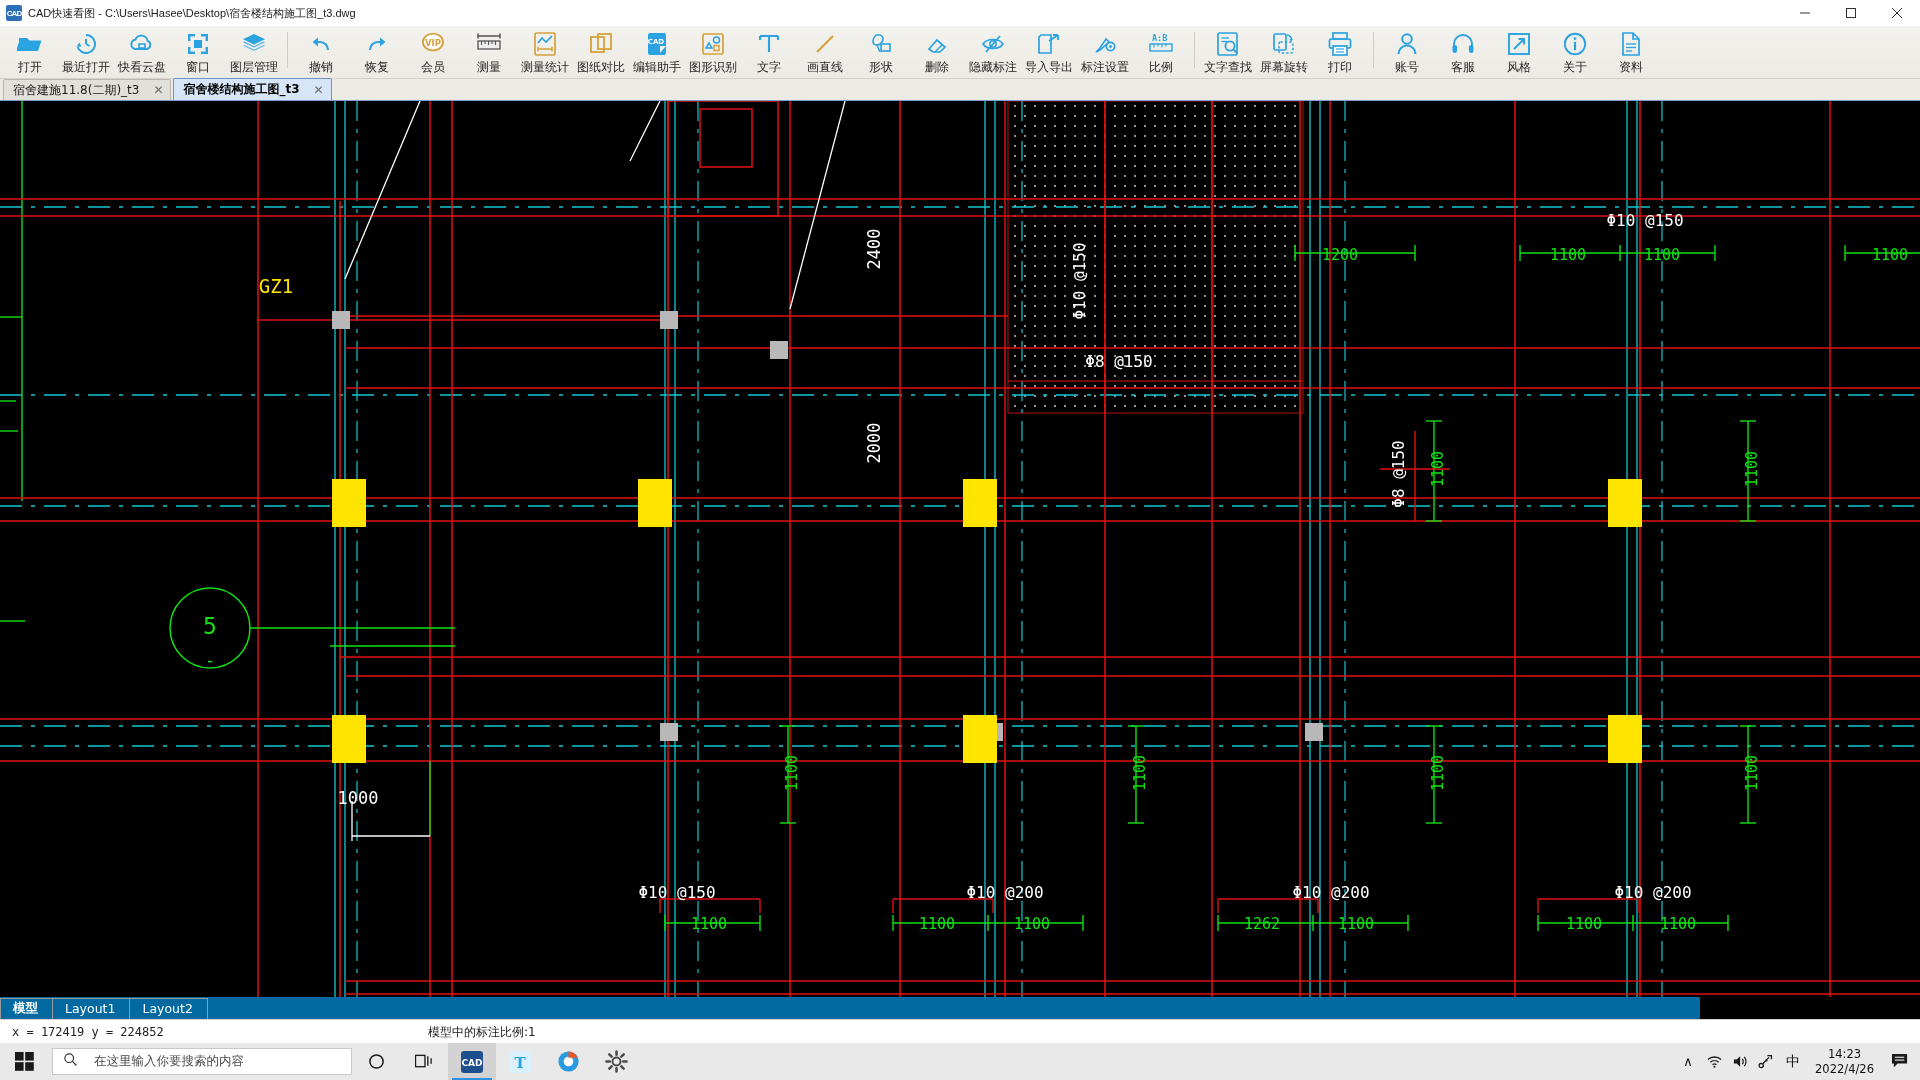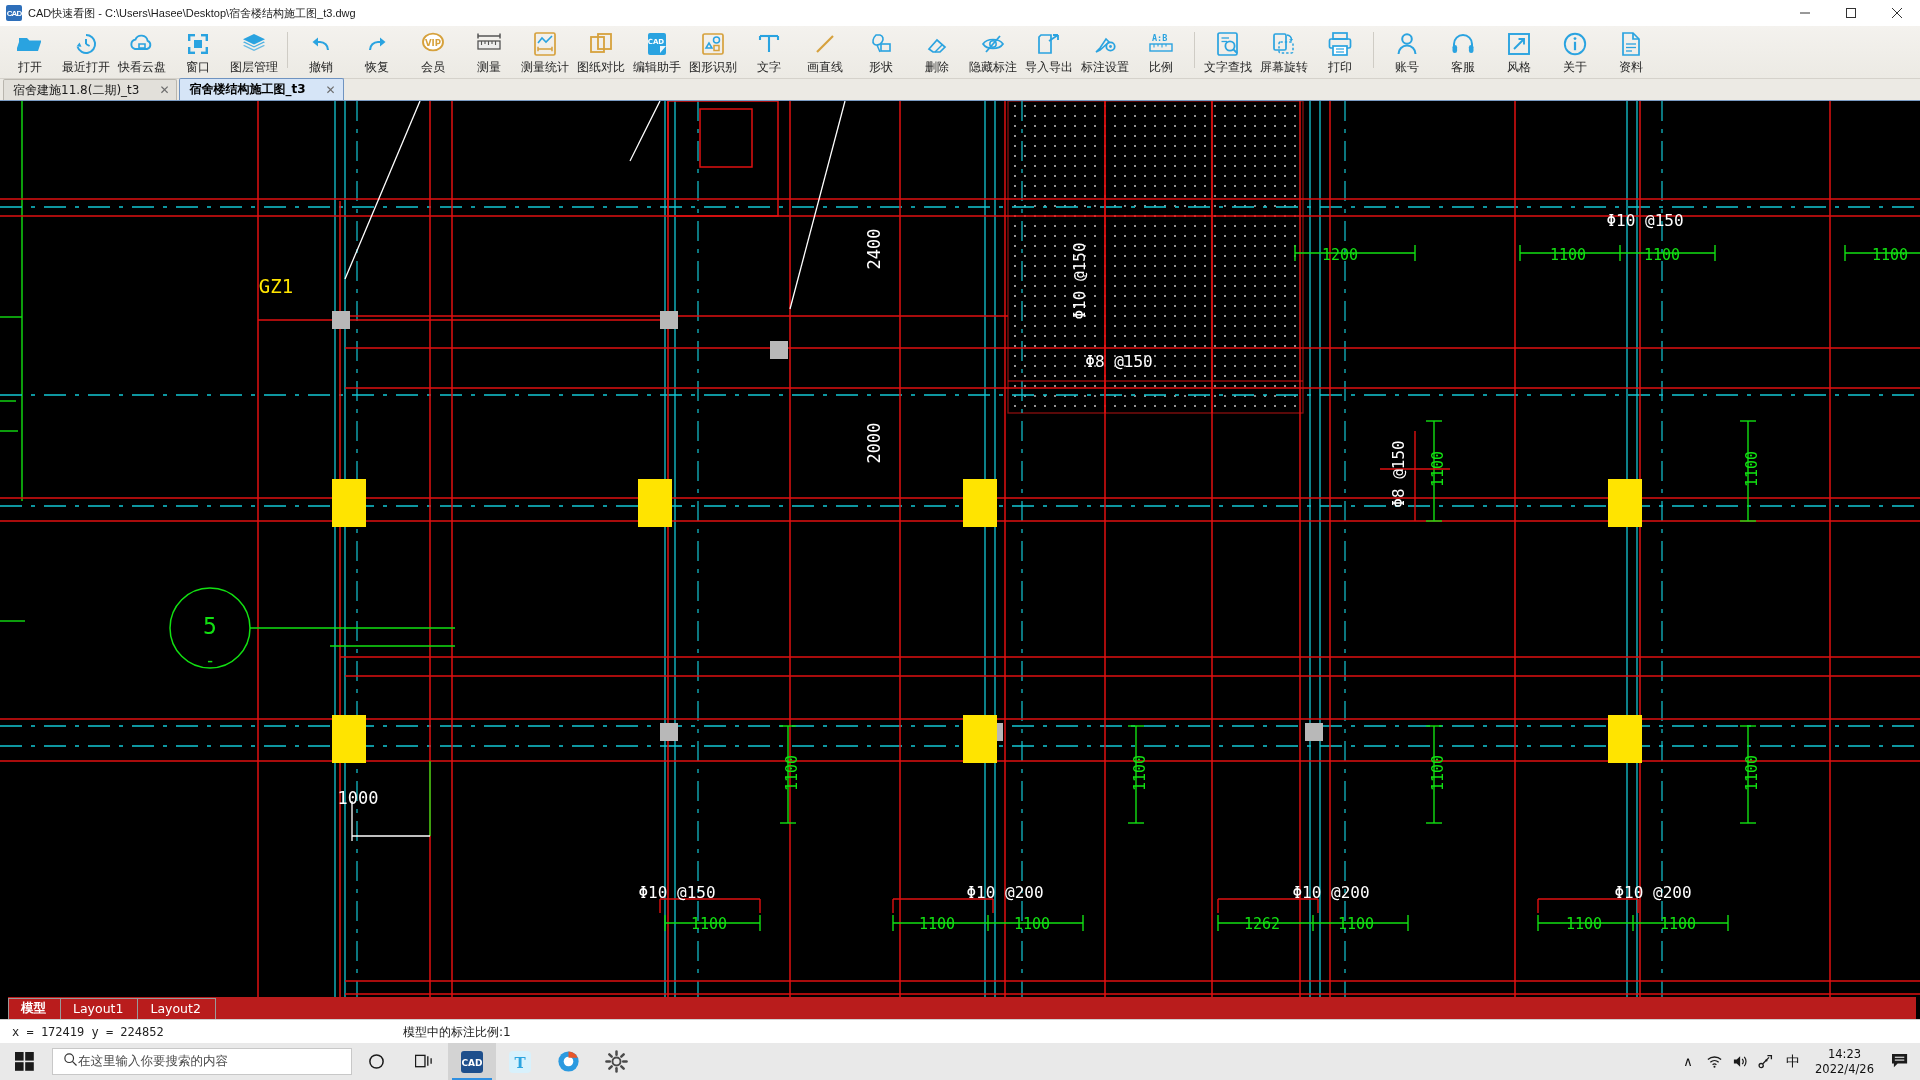--- a/index.html
+++ b/index.html
@@ -53,43 +53,43 @@
     width:1px;height:36px;background:#cfccc5;margin:6px 5px 0 5px;flex:0 0 auto;
   }
 
   
   .doctabs{
     position:absolute;left:0;top:79px;width:1920px;height:22px;
     background:#eceae4;border-bottom:1px solid #7a9bc4;
     display:flex;align-items:flex-end;padding-left:3px;box-sizing:border-box;
   }
   .dtab{
-    height:21px;display:flex;align-items:center;gap:20px;
+    height:21px;display:flex;align-items:center;gap:14px;
     padding:0 7px 0 9px;margin-right:2px;box-sizing:border-box;
     font-size:12px;color:#1a1a1a;border:1px solid #b9b6ae;border-bottom:none;
     background:#e2e0da;border-radius:2px 2px 0 0;white-space:nowrap;
     font-family:"DejaVu Sans","Liberation Sans",sans-serif;
   }
   .dtab.active{
     background:#d6e5f7;border-color:#6f93c0;font-weight:bold;color:#000;
     height:22px;
   }
   .dtab .x{font-size:12px;color:#6b6b6b;line-height:1;}
 
   
   .canvas{
     position:absolute;left:0;top:101px;width:1920px;height:896px;
     background:#000;overflow:hidden;
   }
   .canvas svg{position:absolute;left:0;top:0;}
 
   
   .layoutbar{
-    position:absolute;left:0;top:997px;width:1908px;height:22px;
-    background:#b91c1c;display:flex;align-items:center;margin-left:8px;
+    position:absolute;left:0;top:997px;width:1700px;height:22px;
+    background:#0369a1;display:flex;align-items:center;
   }
   .ltab{
     position:relative;height:21px;display:flex;align-items:center;
     padding:0 14px 0 12px;font-size:12.5px;color:#fff;
     font-family:"DejaVu Sans","Liberation Sans",sans-serif;
     border-top:1px solid #9a9a9a;border-right:1px solid #9a9a9a;
     box-sizing:border-box;
   }
   .ltab:first-child{border-left:1px solid #9a9a9a;}
   .ltab.active{font-weight:bold;}
@@ -98,35 +98,35 @@
   .statusbar{
     position:absolute;left:0;top:1019px;width:1920px;height:24px;
     background:#fff;border-top:1px solid #d0d0d0;
     display:flex;align-items:center;
   }
   .st-coord{
     font-family:"DejaVu Sans Mono","Liberation Mono",monospace;
     font-size:12px;color:#222;margin-left:12px;white-space:nowrap;
   }
   .st-scale{
-    font-size:12px;color:#222;position:absolute;left:403px;
+    font-size:12px;color:#222;position:absolute;left:428px;
     font-family:"DejaVu Sans","Liberation Sans",sans-serif;white-space:nowrap;
   }
 
   
   .taskbar{
     position:absolute;left:0;top:1043px;width:1920px;height:37px;
     background:#e9e9e9;display:flex;align-items:center;
   }
   .tk-start{
     width:48px;height:37px;display:flex;align-items:center;justify-content:center;flex:0 0 auto;
   }
   .tk-search{
     width:300px;height:27px;background:#fff;border:1px solid #c8c8c8;
-    display:flex;align-items:center;gap:0;padding:0 10px;box-sizing:border-box;
+    display:flex;align-items:center;gap:16px;padding:0 10px;box-sizing:border-box;
     margin-left:4px;flex:0 0 auto;
   }
   .tk-search .ph{
     font-size:12.5px;color:#4a4a4a;white-space:nowrap;
     font-family:"DejaVu Sans","Liberation Sans",sans-serif;
   }
   .tk-btn{
     width:48px;height:37px;display:flex;align-items:center;justify-content:center;flex:0 0 auto;
   }
   .tk-app{

